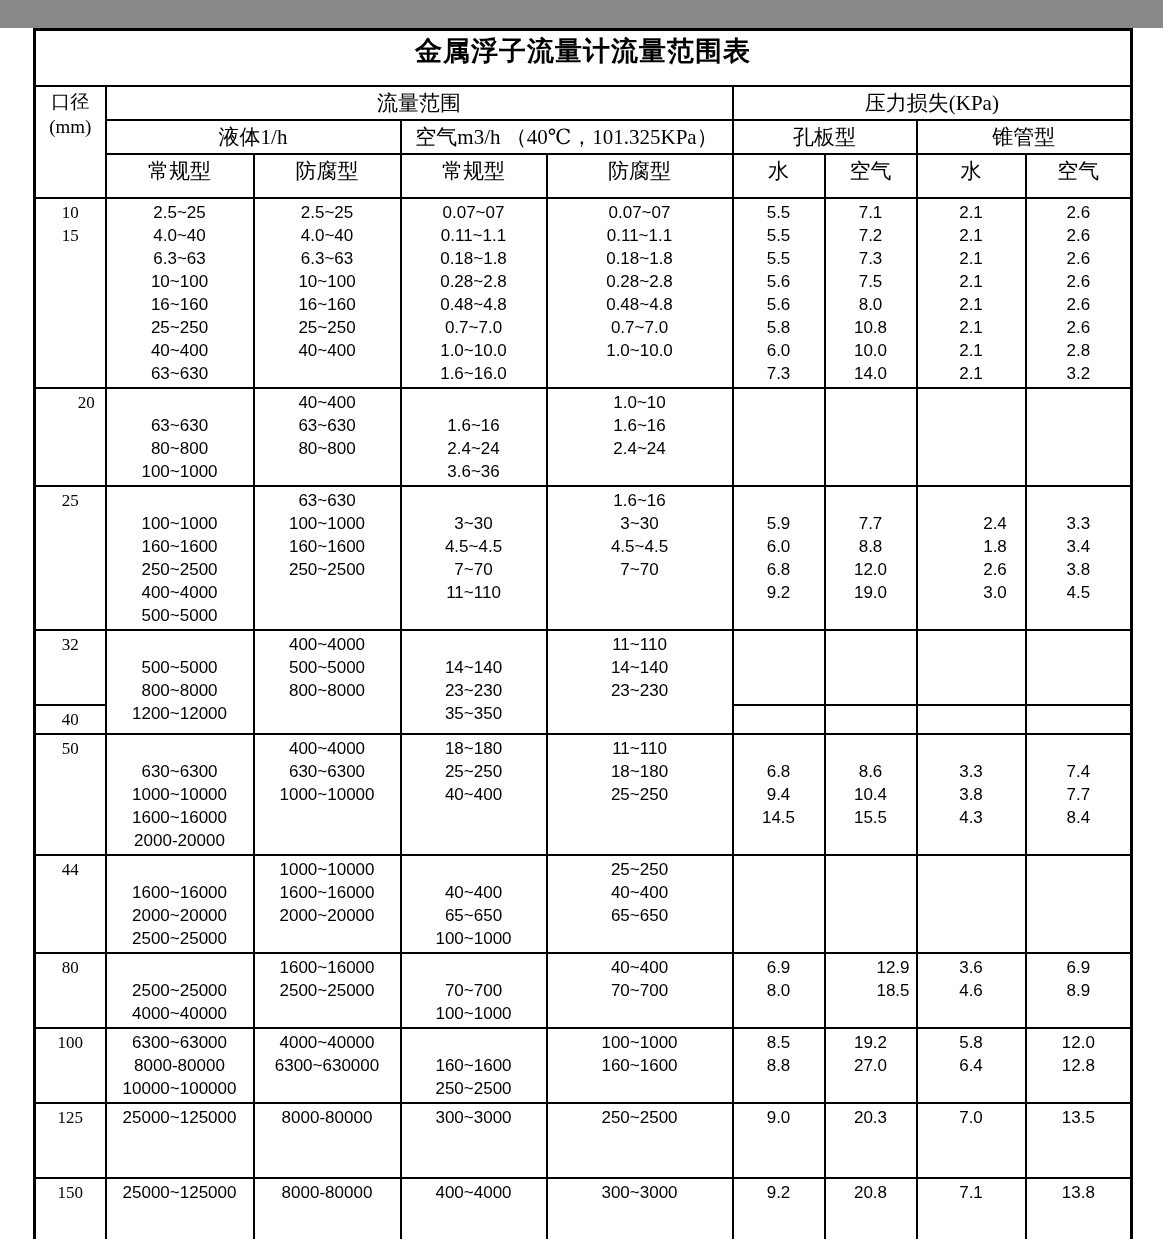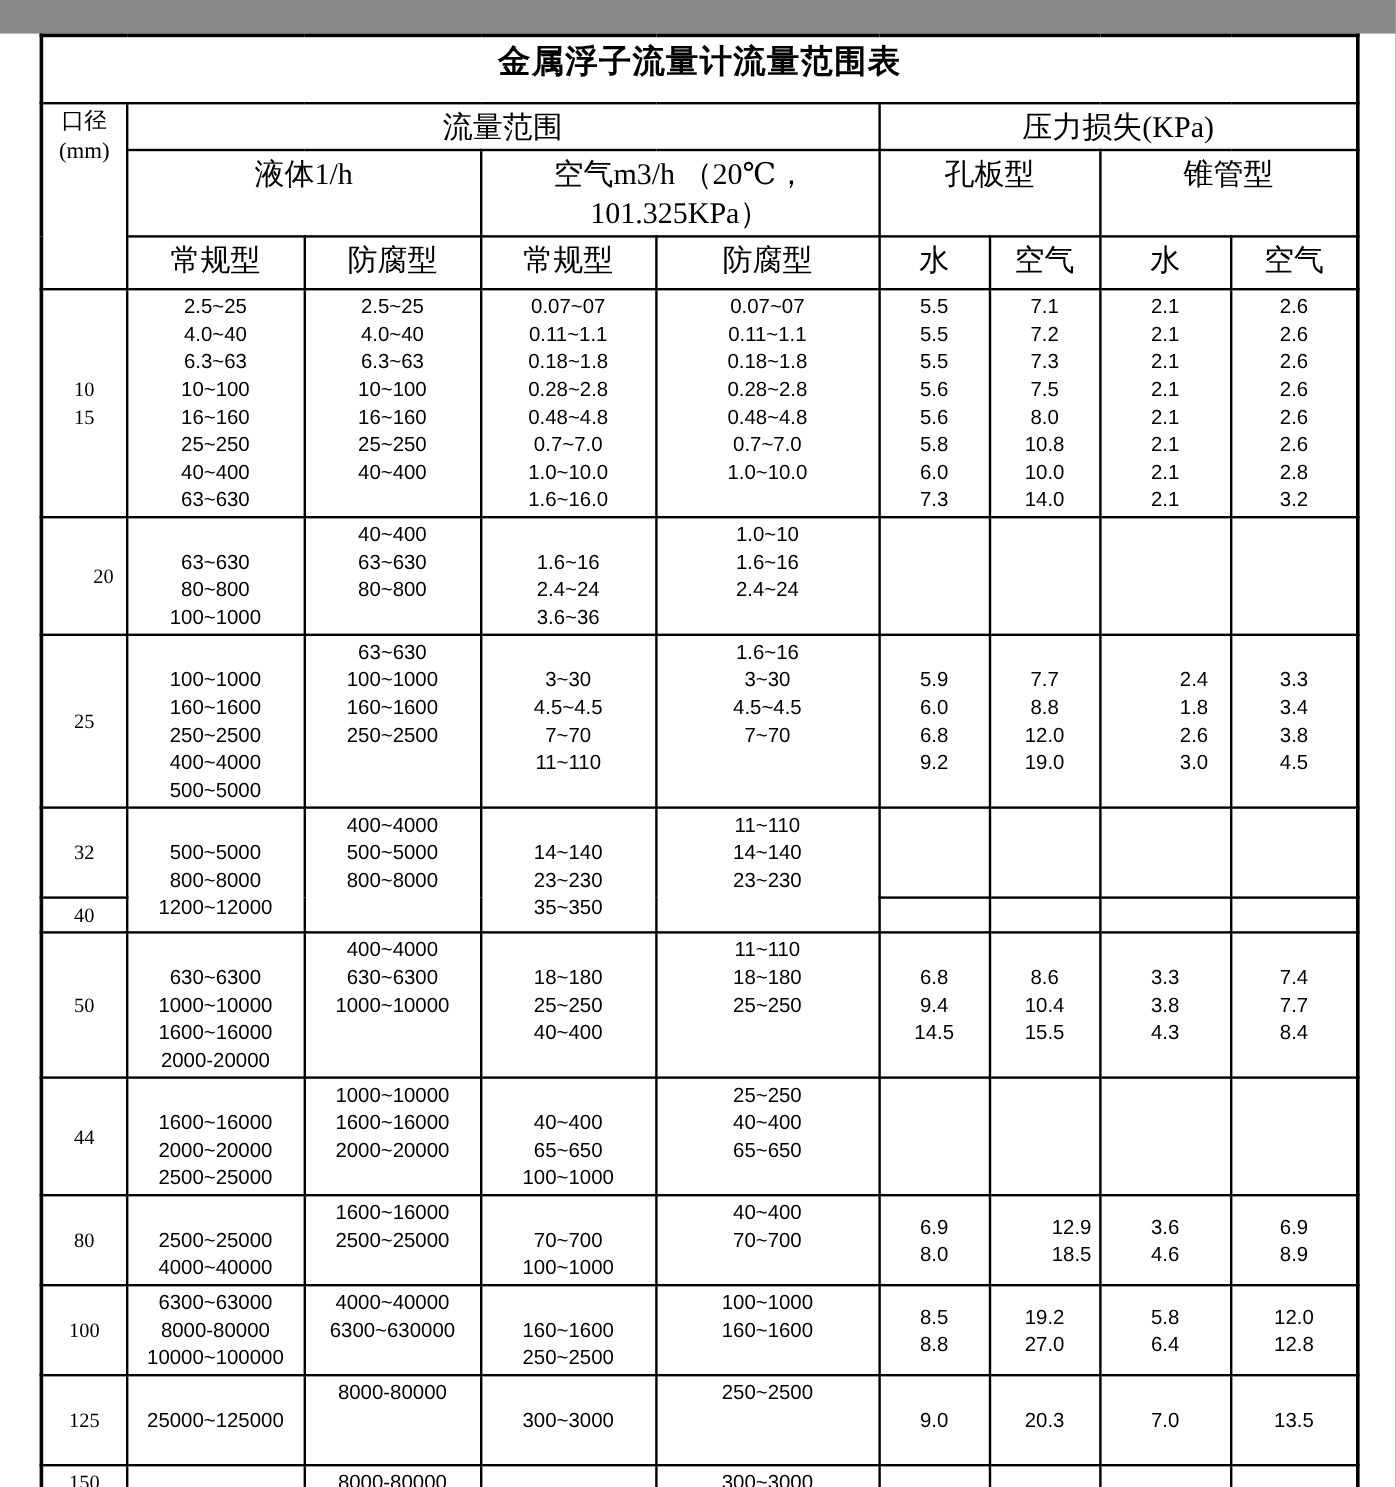--- a/index.html
+++ b/index.html
@@ -18,28 +18,28 @@
     padding:2px 1px;
     overflow:hidden;
   }
   td.title{
     text-align:left;padding-left:172px;
     font-size:27px;font-weight:bold;
     height:50px;vertical-align:middle;
     letter-spacing:1px;
   }
   td.hcell{
-    font-size:25px;vertical-align:middle;padding:1px;
+    font-size:21px;vertical-align:middle;padding:1px;
   }
   tr.hr1 td{height:22px;}
   tr.hr2 td{height:27px;}
   tr.hr3 td{height:38px;}
   td.diamhead{line-height:25px;font-size:19px;}
   .cellwrap{display:flex;flex-direction:column;justify-content:flex-start;}
-  .cellwrap.center{justify-content:center;}
+  .cellwrap.center{}
   .ln{
     height:23px;line-height:23px;font-size:17px;
     font-family:"Liberation Sans","DejaVu Sans",sans-serif;
     white-space:nowrap;
   }
   td.diam .ln{
     font-family:"Liberation Serif","DejaVu Serif",serif;
     font-size:17px;
   }
   td.vmid{vertical-align:middle;}
@@ -67,21 +67,21 @@
       <tr class="hr1">
         <td rowspan="3" class="hcell diamhead">
           <div>口径</div>
           <div>(mm)</div>
         </td>
         <td colspan="4" class="hcell">流量范围</td>
         <td colspan="4" class="hcell">压力损失(KPa)</td>
       </tr>
       <tr class="hr2">
         <td colspan="2" class="hcell">液体1/h</td>
-        <td colspan="2" class="hcell">空气m3/h （20℃，101.325KPa）</td>
+        <td colspan="2" class="hcell">空气m3/h （40℃，101.325KPa）</td>
         <td colspan="2" class="hcell">孔板型</td>
         <td colspan="2" class="hcell">锥管型</td>
       </tr>
       <tr class="hr3">
         <td class="hcell">常规型</td>
         <td class="hcell">防腐型</td>
         <td class="hcell">常规型</td>
         <td class="hcell">防腐型</td>
         <td class="hcell">水</td>
         <td class="hcell">空气</td>

